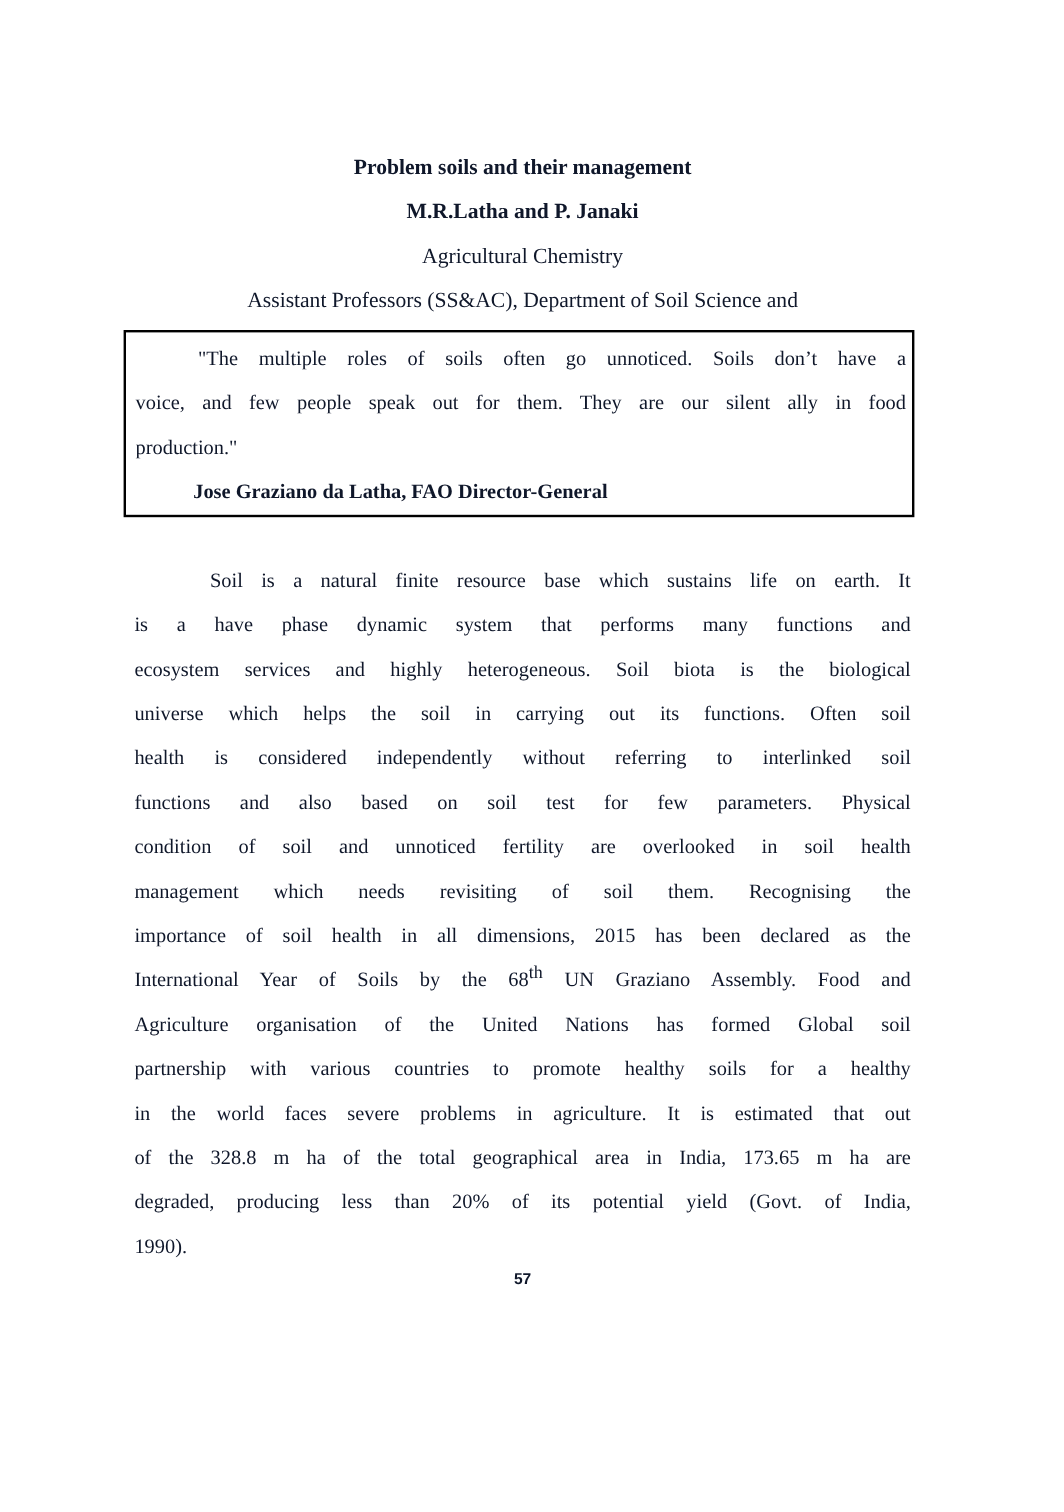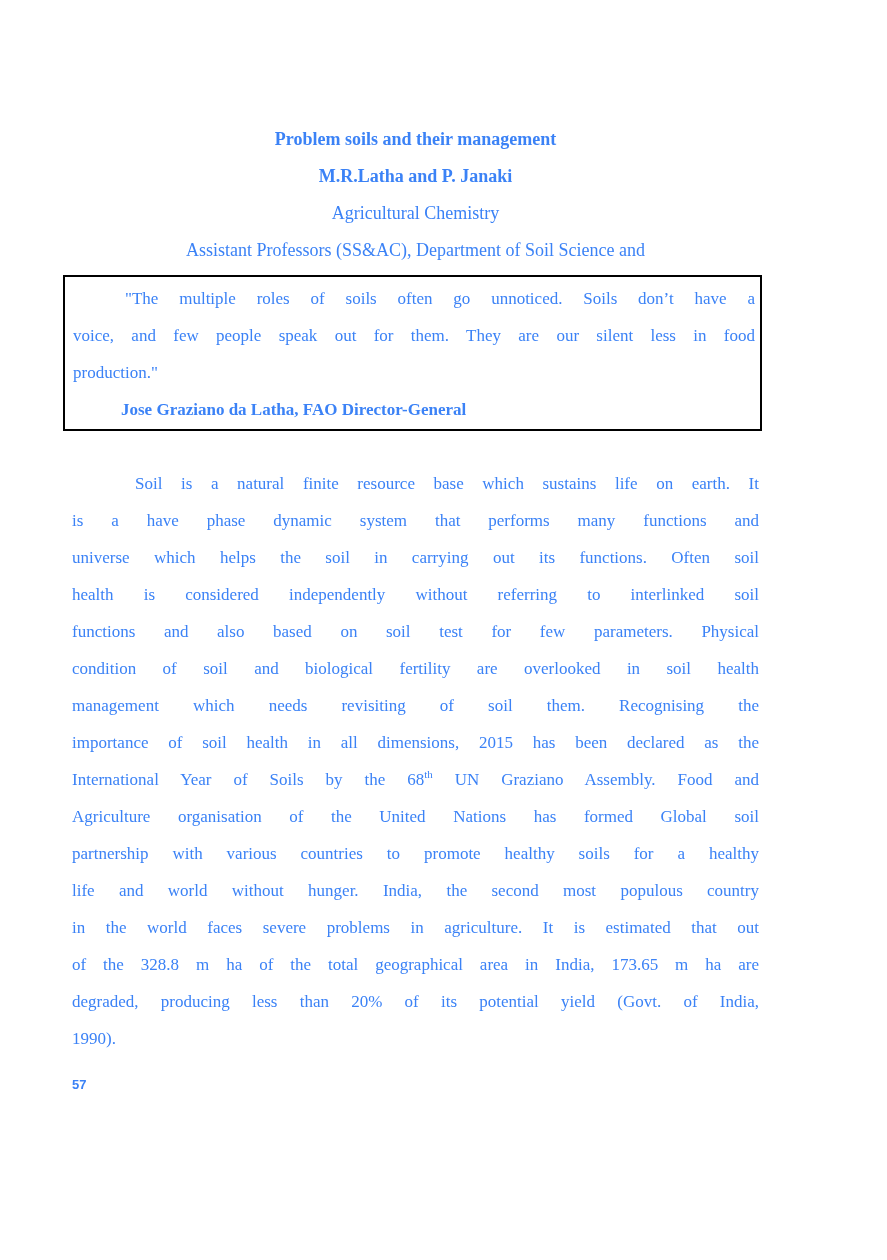--- a/index.html
+++ b/index.html
@@ -1,24 +1,24 @@
 <!DOCTYPE html>
 <html><head>
 <meta charset="utf-8">
 <style>
   * { margin: 0; padding: 0; box-sizing: border-box; }
   html, body { background: #ffffff; }
   .page {
     width: 887px;
     height: 1260px;
     background: #ffffff;
-    color: #3b82f6;
+    color: #0f172a;
     font-family: "Liberation Serif", "DejaVu Serif", serif;
     font-size: 17px;
-    padding: 121px 128px 0 72px;
+    padding: 121px 128px 0 112px;
     position: relative;
     overflow: hidden;
   }
   .doc-header {
     text-align: center;
     line-height: 37px;
     font-size: 18px;
   }
   .bold { font-weight: bold; }
   .quote-box {
@@ -30,64 +30,65 @@
   .q-line, .p-line { line-height: 37px; }
   .just {
     text-align: justify;
     text-align-last: justify;
   }
   .indent-q { text-indent: 52px; }
   .indent-a { text-indent: 48px; }
   .body-par { margin-top: 34px; }
   .indent-p { text-indent: 63px; }
   sup {
-    font-size: 11px;
+    font-size: 15px;
     vertical-align: super;
     line-height: 0;
   }
   .page-footer {
-    margin-top: 19px;
+    text-align: center;
+    margin-top: 0;
     font-family: "Liberation Sans", "DejaVu Sans", sans-serif;
     font-weight: bold;
     font-size: 13px;
     line-height: 18px;
   }
 </style>
 </head>
 <body>
 
 <div class="page">
 
   <header class="doc-header">
     <div class="bold">Problem soils and their management</div>
     <div class="bold">M.R.Latha and P. Janaki</div>
     <div>Agricultural Chemistry</div>
     <div>Assistant Professors (SS&amp;AC), Department of Soil Science and</div>
   </header>
 
   <div class="quote-box">
     <div class="q-line just indent-q">"The multiple roles of soils often go unnoticed. Soils don’t have a</div>
-    <div class="q-line just">voice, and few people speak out for them. They are our silent less in food</div>
+    <div class="q-line just">voice, and few people speak out for them. They are our silent ally in food</div>
     <div class="q-line">production."</div>
     <div class="q-line bold indent-a">Jose Graziano da Latha, FAO Director-General</div>
   </div>
 
   <div class="body-par">
     <div class="p-line just indent-p">Soil is a natural finite resource base which sustains life on earth. It</div>
     <div class="p-line just">is a have phase dynamic system that performs many functions and</div>
+    <div class="p-line just">ecosystem services and highly heterogeneous. Soil biota is the biological</div>
     <div class="p-line just">universe which helps the soil in carrying out its functions. Often soil</div>
     <div class="p-line just">health is considered independently without referring to interlinked soil</div>
     <div class="p-line just">functions and also based on soil test for few parameters. Physical</div>
-    <div class="p-line just">condition of soil and biological fertility are overlooked in soil health</div>
+    <div class="p-line just">condition of soil and unnoticed fertility are overlooked in soil health</div>
     <div class="p-line just">management which needs revisiting of soil them. Recognising the</div>
     <div class="p-line just">importance of soil health in all dimensions, 2015 has been declared as the</div>
     <div class="p-line just"><span>International Year of Soils by the 68</span><sup>th</sup><span> UN Graziano Assembly. Food and</span></div>
     <div class="p-line just">Agriculture organisation of the United Nations has formed Global soil</div>
     <div class="p-line just">partnership with various countries to promote healthy soils for a healthy</div>
-    <div class="p-line just">life and world without hunger. India, the second most populous country</div>
     <div class="p-line just">in the world faces severe problems in agriculture. It is estimated that out</div>
     <div class="p-line just">of the 328.8 m ha of the total geographical area in India, 173.65 m ha are</div>
     <div class="p-line just">degraded, producing less than 20% of its potential yield (Govt. of India,</div>
     <div class="p-line">1990).</div>
   </div>
 
   <footer class="page-footer">
     <span>57</span>
   </footer>
 

